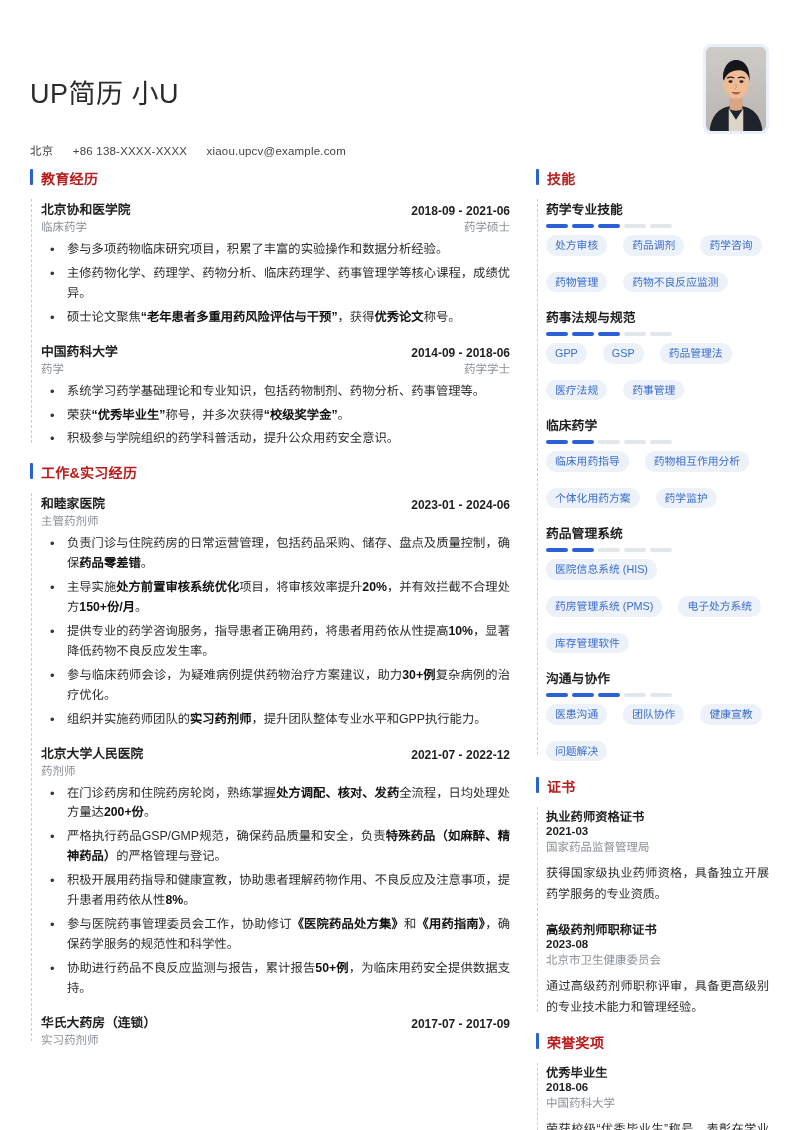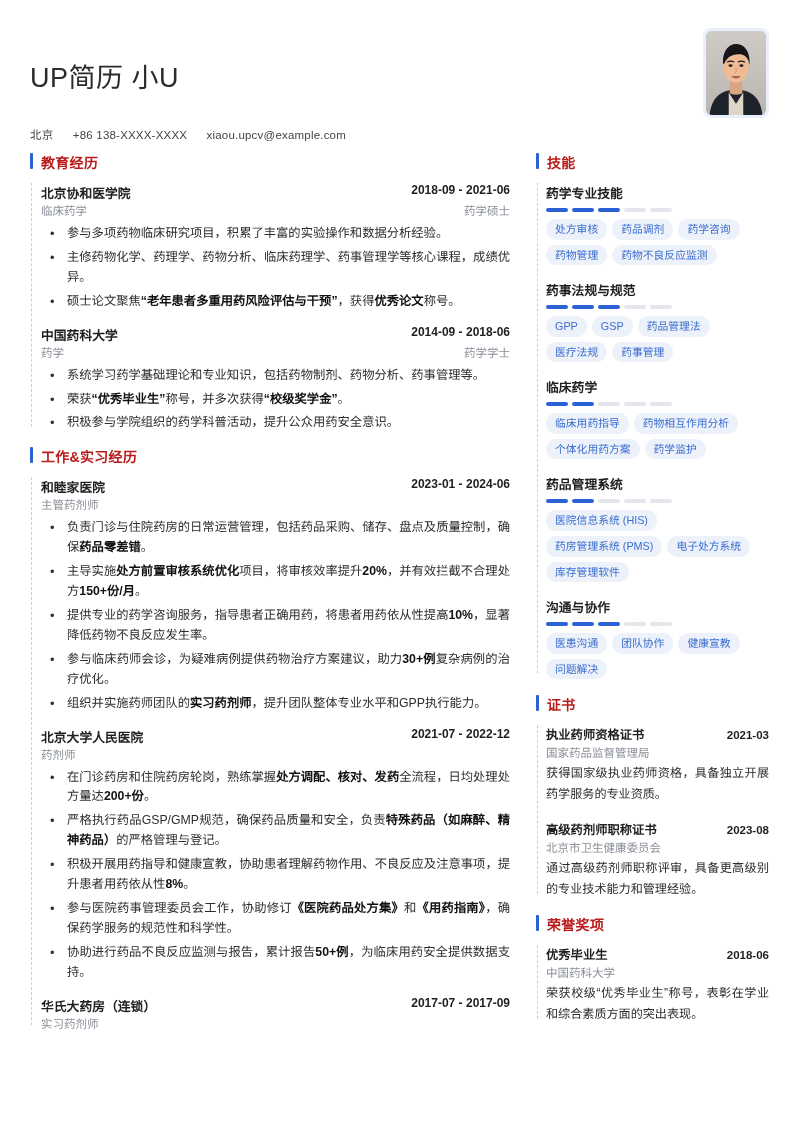--- a/index.html
+++ b/index.html
@@ -4,21 +4,21 @@
 <style>
   * { box-sizing: border-box; margin: 0; padding: 0; }
   html, body {
     width: 799px;
     background: #ffffff;
     font-family: "Liberation Sans", "DejaVu Sans", sans-serif;
     color: #222;
   }
   body { width: 799px; height: 1130px; overflow: hidden; position: relative; }
 
-  .page { position: relative; width: 799px; height: 1130px; padding: 0 30px; }
+  .page { position: relative; width: 799px; height: 1130px; padding: 16px 30px; }
 
   
   .header { position: relative; padding-top: 34px; height: 152px; }
   .name {
     font-size: 27px; font-weight: 500; letter-spacing: .5px;
     color: #2b2b2b; margin-top: 22px;
   }
   .contact {
     position: absolute; top: 126px; left: 0;
     font-size: 11.5px; color: #444; letter-spacing: .2px;
@@ -56,21 +56,21 @@
     position: relative; padding-left: 11px;
   }
   .sec-body::before {
     content: ""; position: absolute; left: 1px; top: 0; bottom: 6px;
     border-left: 1px dashed #c9ced6;
   }
 
   
   .entry { margin-bottom: 13px; }
   .entry-row {
-    display: flex; justify-content: space-between; align-items: flex-start;
+    display: flex; justify-content: space-between; align-items: flex-end;
   }
   .entry-org { font-size: 12.8px; font-weight: 700; color: #1f1f1f; }
   .entry-date { font-size: 12px; font-weight: 700; color: #1f1f1f; white-space: nowrap; }
   .entry-sub { font-size: 11.5px; color: #8a8f98; }
   .entry-degree { font-size: 11.5px; color: #8a8f98; white-space: nowrap; }
 
   ul.bullets { list-style: none; margin: 6px 0 0 0; padding: 0; }
   ul.bullets li {
     position: relative; padding-left: 26px; margin-bottom: 4px;
     font-size: 12.3px; line-height: 1.62; color: #2d2d2d;
@@ -81,33 +81,33 @@
     font-size: 13px; color: #333;
   }
   ul.bullets b { font-weight: 700; color: #111; }
 
   
   .skill-group { margin-bottom: 15px; }
   .skill-name { font-size: 12.8px; font-weight: 700; color: #1f1f1f; margin-bottom: 6px; }
   .rating { display: flex; gap: 4px; margin-bottom: 7px; }
   .rating i { display: block; width: 22px; height: 4px; border-radius: 2px; background: #e3e6eb; }
   .rating i.on { background: #2a62d6; }
-  .tags { display: flex; flex-wrap: wrap; gap: 5px; }
+  .tags { display: flex; flex-wrap: wrap; gap: 16px; }
   .tag {
     font-size: 10.8px; color: #3a6ed0; background: #edf1f9;
     border-radius: 10px; padding: 3px 9px; white-space: nowrap;
     line-height: 1.35;
   }
 
   .cert { margin-bottom: 14px; }
-  .cert-row { display: flex; justify-content: space-between; align-items: baseline; }
+  .cert-row { display: flex; justify-content: space-between; align-items: baseline; flex-direction: column; }
   .cert-title { font-size: 12.3px; font-weight: 700; color: #1f1f1f; }
   .cert-date { font-size: 11.5px; font-weight: 700; color: #1f1f1f; white-space: nowrap; }
   .cert-org { font-size: 11.5px; color: #8a8f98; margin-top: 1px; }
-  .cert-desc { font-size: 12.1px; color: #2d2d2d; line-height: 1.75; margin-top: 3px; text-align: justify; }
+  .cert-desc { font-size: 12.1px; color: #2d2d2d; line-height: 1.75; margin-top: 9px; text-align: justify; }
 
   .sec-right .sec-body { padding-left: 10px; }
 </style>
 </head>
 <body>
 
 <div class="page">
 
   <div class="header">
     <div class="name">UP简历 小U</div>

